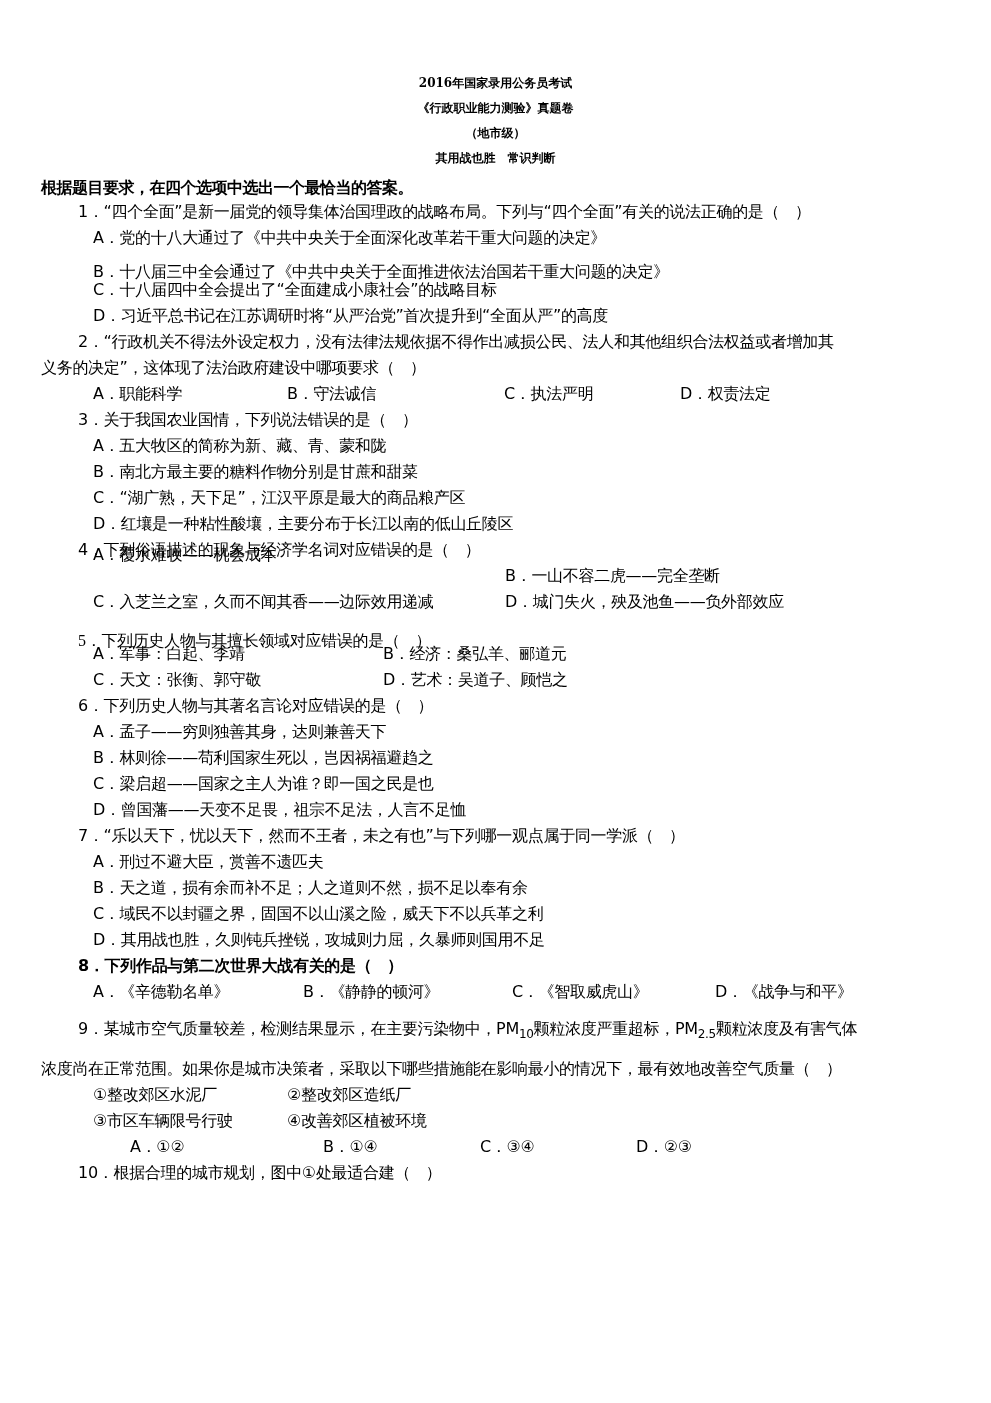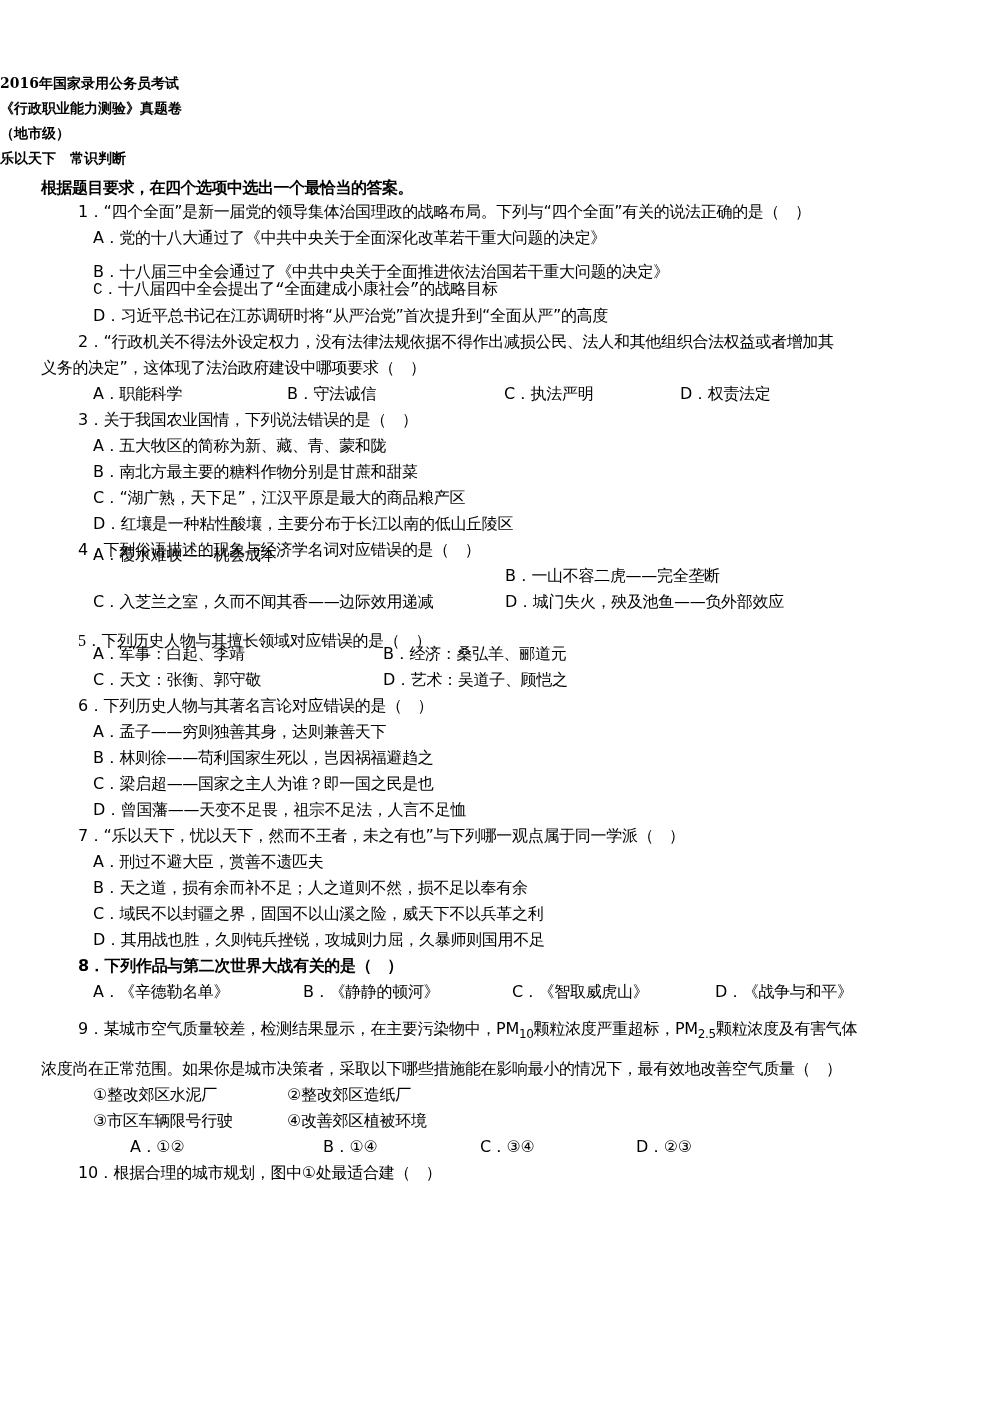--- a/index.html
+++ b/index.html
@@ -1,42 +1,42 @@
 <!DOCTYPE html>
 <html><head>
 <meta charset="utf-8">
 <style>
   html, body { margin: 0; padding: 0; background: #ffffff; }
   body { width: 991px; height: 1403px; position: relative; overflow: hidden;
          font-family: "DejaVu Sans", "Liberation Sans", sans-serif; color: #000; }
   .page { position: absolute; left: 0; top: 0; width: 991px; height: 1403px; background: #fff; }
-  .title { position: absolute; left: 0; width: 991px; 
-           font-family: "DejaVu Serif", "Liberation Serif", serif; font-weight: bold; font-size: 14px; line-height: 18px; }
+  .title { position: absolute; left: 0; width: 991px; text-align: center;
+           font-family: "DejaVu Serif", "Liberation Serif", serif; font-weight: bold; font-size: 12px; line-height: 18px; }
   .instr { position: absolute; left: 41px; top: 178px; font-weight: bold; font-size: 16px; line-height: 20px; letter-spacing: -0.5px; }
   .line { position: absolute; font-size: 16px; line-height: 22px; white-space: nowrap; letter-spacing: -0.3px; }
   .q { left: 78px; }
   .opt { left: 93px; }
   .sub { font-size: 12px; vertical-align: -4px; }
 </style>
 </head>
 <body>
 
 <div class="page">
 
   <div class="title" style="top:74px;">2016年国家录用公务员考试</div>
   <div class="title" style="top:99px;">《行政职业能力测验》真题卷</div>
   <div class="title" style="top:124px;">（地市级）</div>
-  <div class="title" style="top:149px;">乐以天下　常识判断</div>
+  <div class="title" style="top:149px;">其用战也胜　常识判断</div>
 
   <div class="instr">根据题目要求，在四个选项中选出一个最恰当的答案。</div>
 
   <div class="line q" style="top:201px;">1．“四个全面”是新一届党的领导集体治国理政的战略布局。下列与“四个全面”有关的说法正确的是（　）</div>
   <div class="line opt" style="top:227px;">A．党的十八大通过了《中共中央关于全面深化改革若干重大问题的决定》</div>
   <div class="line opt" style="top:261px;text-align:right;">B．十八届三中全会通过了《中共中央关于全面推进依法治国若干重大问题的决定》</div>
-  <div class="line opt" style="top:279px;font-family:Liberation Mono, monospace;">C．十八届四中全会提出了“全面建成小康社会”的战略目标</div>
+  <div class="line opt" style="top:279px;">C．十八届四中全会提出了“全面建成小康社会”的战略目标</div>
   <div class="line opt" style="top:305px;">D．习近平总书记在江苏调研时将“从严治党”首次提升到“全面从严”的高度</div>
 
   <div class="line q" style="top:331px;">2．“行政机关不得法外设定权力，没有法律法规依据不得作出减损公民、法人和其他组织合法权益或者增加其</div>
   <div class="line" style="left:41px; top:357px;">义务的决定”，这体现了法治政府建设中哪项要求（　）</div>
   <div class="line" style="left:93px; top:383px;">A．职能科学</div>
   <div class="line" style="left:287px; top:383px;">B．守法诚信</div>
   <div class="line" style="left:460px; top:383px;margin-left:44px;">C．执法严明</div>
   <div class="line" style="left:680px; top:383px;">D．权责法定</div>
 
   <div class="line q" style="top:409px;">3．关于我国农业国情，下列说法错误的是（　）</div>

